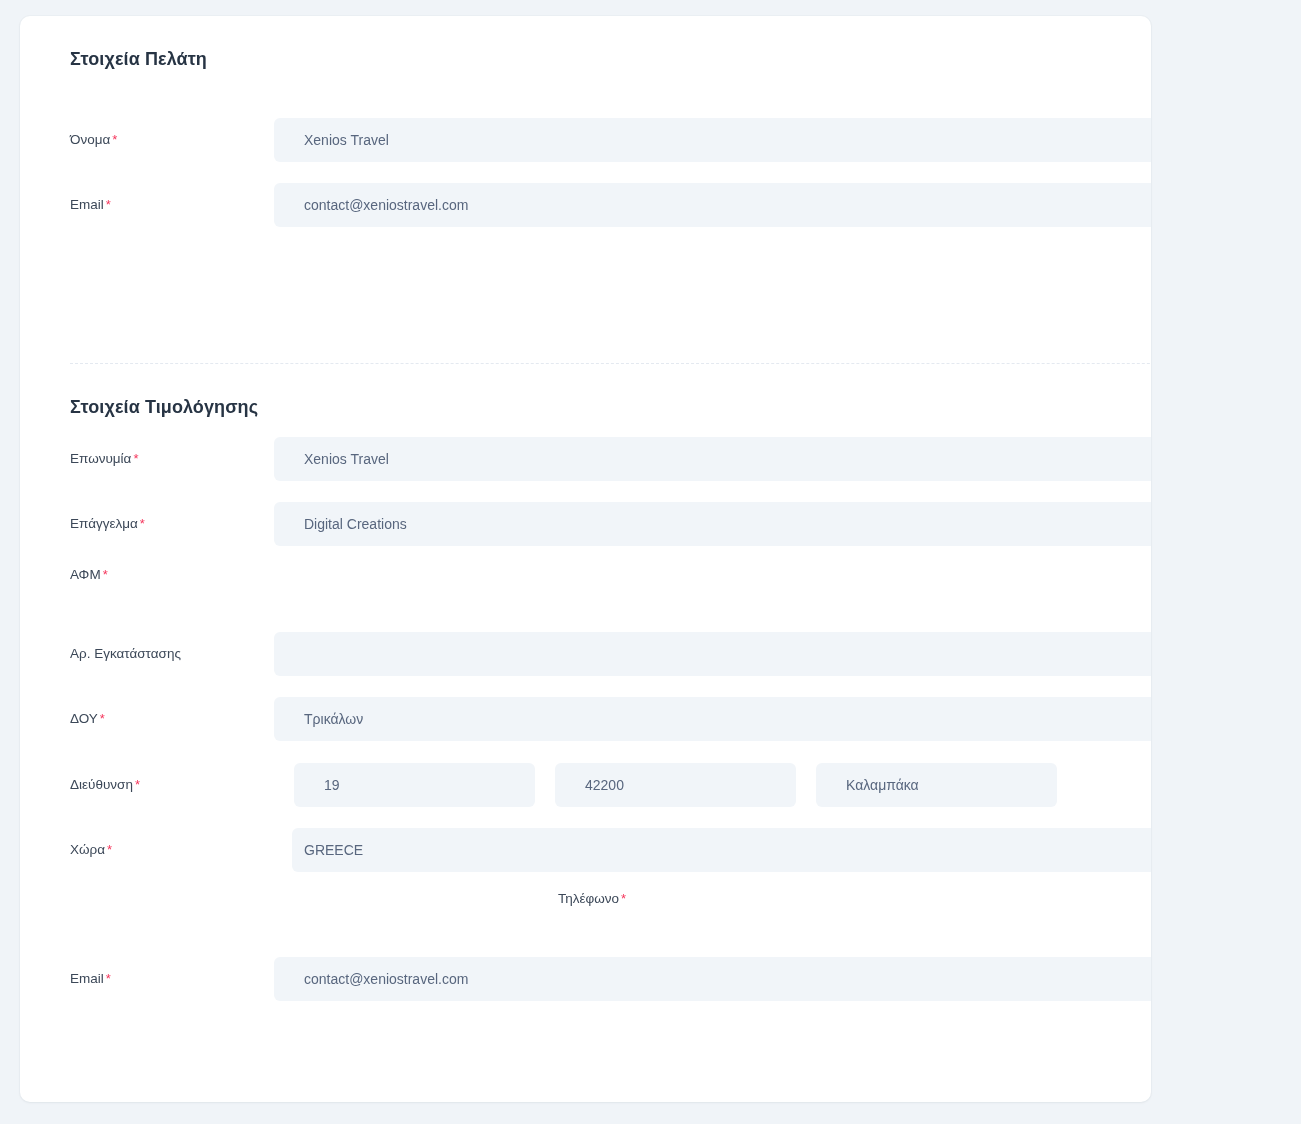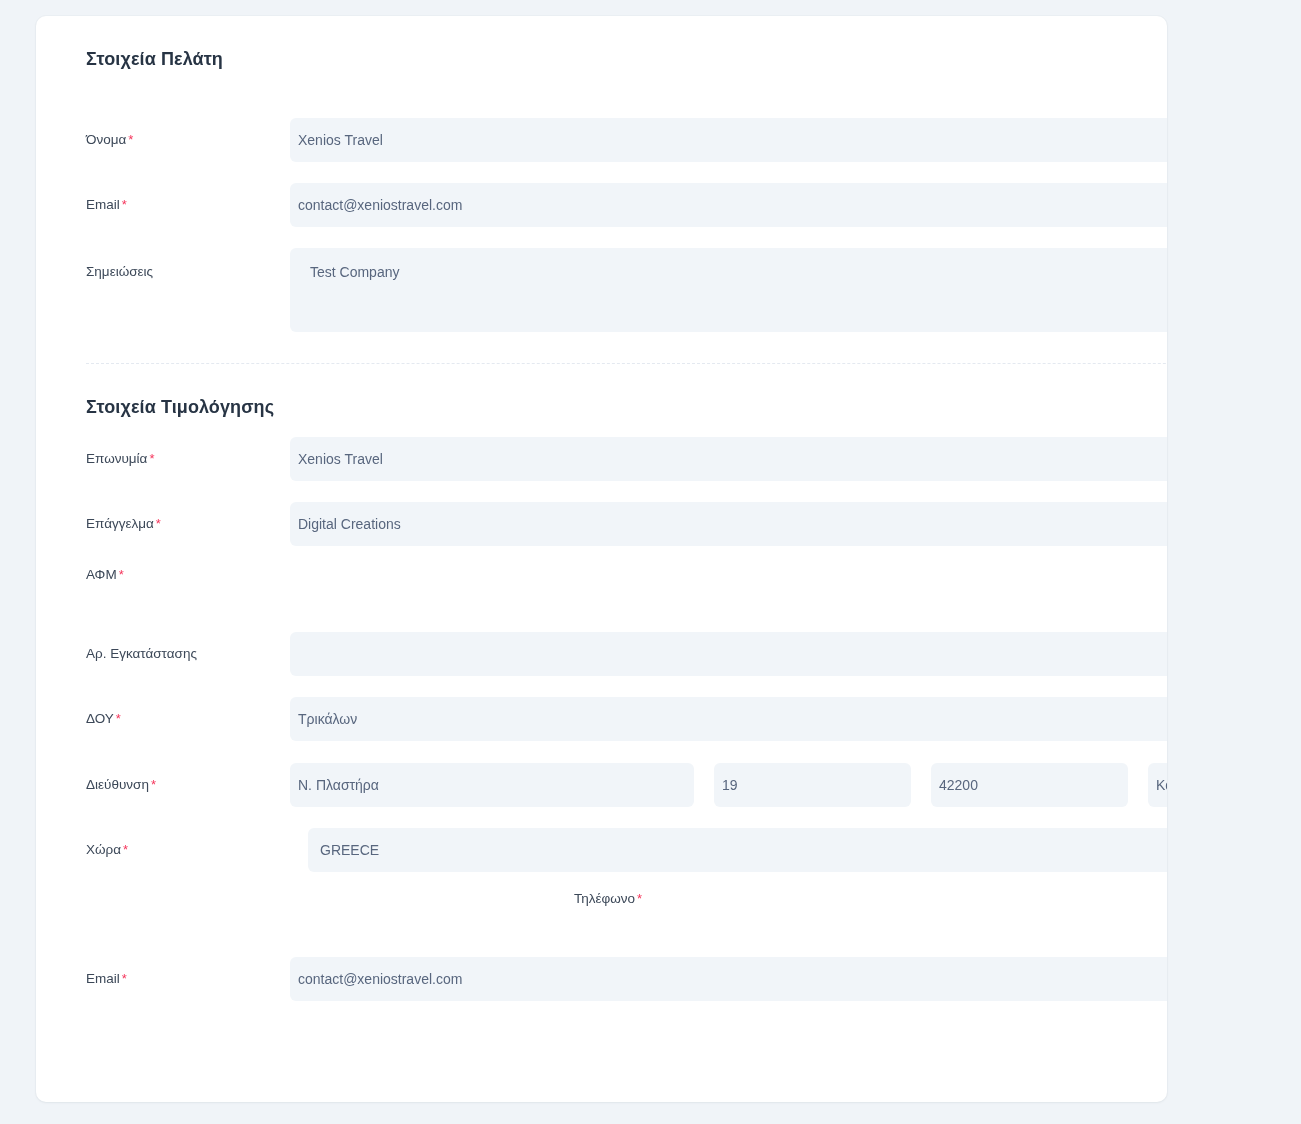--- a/index.html
+++ b/index.html
@@ -12,21 +12,21 @@
     -webkit-font-smoothing: antialiased;
   }
   .page {
     width: 1301px; height: 1124px;
     position: relative;
     background: #f0f4f8;
     overflow: hidden;
   }
   .card {
     position: absolute;
-    left: 36px; top: 16px;
+    left: 20px; top: 16px;
     width: 1131px; height: 1086px;
     background: #ffffff;
     border-radius: 10px;
     box-shadow: 0 1px 3px rgba(16,30,54,.05), 0 0 0 1px rgba(16,30,54,.02);
     overflow: hidden;
   }
   .card-body {
     padding: 0 32px;
     height: 1005px;
     position: relative;
@@ -72,21 +72,21 @@
     margin-left: 2px;
   }
   .field {
     flex: 1 1 auto;
     height: 44px;
     background: #f1f5f9;
     border: none;
     border-radius: 6px;
     font-size: 14px;
     color: #58667e;
-    padding: 0 8px;
+    padding: 0 30px;
     font-family: inherit;
     outline: none;
     display: flex;
     align-items: center;
   }
   input.field::placeholder { color: #9aa5b4; }
 
   .textarea-wrap {
     flex: 1 1 auto;
     position: relative;
@@ -185,29 +185,20 @@
       <div class="row" style="top:102px;">
         <div class="label"><span>Όνομα</span><span class="req">*</span></div>
         <input class="field" type="text" value="Xenios Travel" style="">
       </div>
 
       <div class="row" style="top:167px;">
         <div class="label"><span>Email</span><span class="req">*</span></div>
         <input class="field" type="text" value="contact@xeniostravel.com" style="">
       </div>
 
-      <div class="row" style="top:232px;">
-        <div class="label top"><span>Σημειώσεις</span><span class="req"></span></div>
-        <div class="textarea-wrap">
-          <textarea class="field" style="">Test Company</textarea>
-          <svg class="resize-grip" viewBox="0 0 13 13">
-            <path d="M12 1 L1 12 M12 5 L5 12 M12 9 L9 12" stroke="#8f9bb0" stroke-width="1.2" fill="none"></path>
-          </svg>
-        </div>
-      </div>
 
       <div class="divider"></div>
 
       <h2 class="section-title sec2-title">Στοιχεία Τιμολόγησης</h2>
 
       <div class="row" style="top:421px;">
         <div class="label"><span>Επωνυμία</span><span class="req">*</span></div>
         <input class="field" type="text" value="Xenios Travel" style="">
       </div>
 
@@ -225,21 +216,20 @@
         <input class="field" type="text" value="Τρικάλων" style="">
       </div>
 
       <div class="row" style="top:616px;">
         <div class="label"><span>Αρ. Εγκατάστασης</span><span class="req"></span></div>
         <input class="field" type="text" value="" style="">
       </div>
 
       <div class="row" style="top:747px;">
         <div class="label"><span>Διεύθυνση</span><span class="req">*</span></div>
-        <input class="field addr-street" type="text" value="Ν. Πλαστήρα" style="">
         <input class="field addr-num" type="text" value="19" style="">
         <input class="field addr-zip" type="text" value="42200" style="">
         <input class="field addr-city" type="text" value="Καλαμπάκα" style="">
       </div>
 
       <div class="row" style="top:812px;gap:18px;">
         <div class="label"><span>Χώρα</span><span class="req">*</span></div>
         <div class="select-wrap">
           <div class="select-field">GREECE</div>
           <div class="select-icons">

